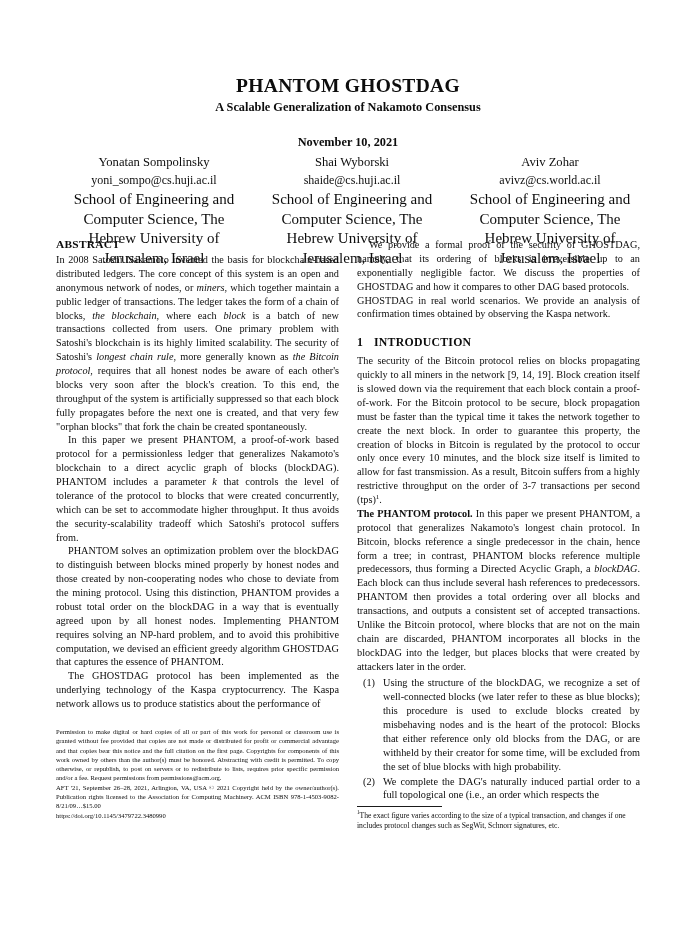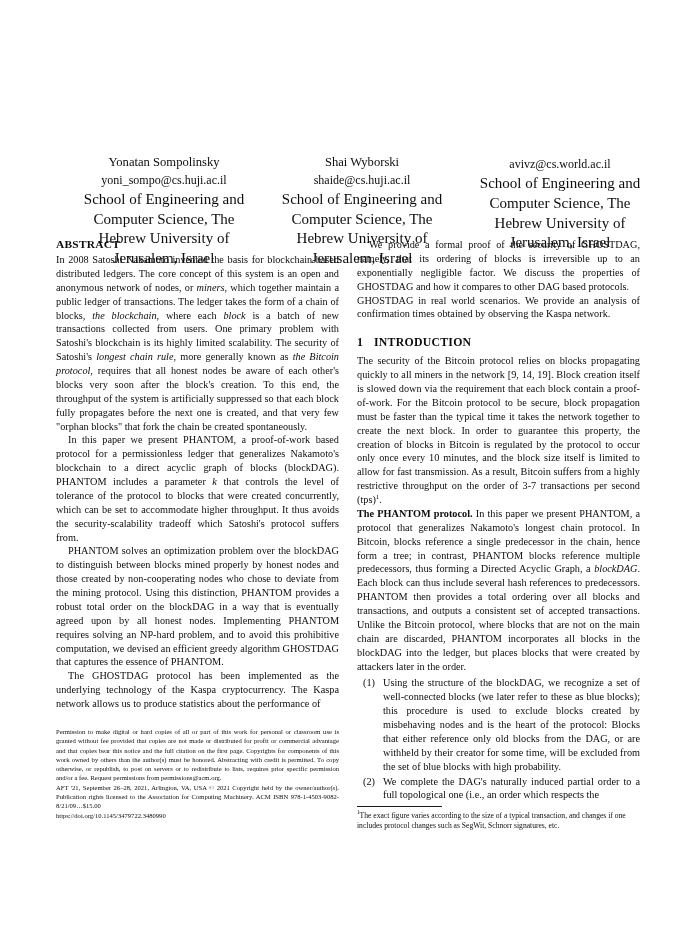--- a/index.html
+++ b/index.html
@@ -44,21 +44,21 @@
     line-height: 1.2;
   }
   .paper-date {
     font-size: 12.3px;
     font-weight: bold;
     margin: 20px 0 0 0;
   }
   
   .authors {
     position: absolute;
-    left: 70px;
+    left: 60px;
     top: 155px;
     width: 584px;
     display: flex;
     flex-direction: row;
     justify-content: space-between;
   }
   .author {
     width: 188px;
     text-align: center;
   }
@@ -171,33 +171,39 @@
     line-height: 1.38;
     margin: 0;
     text-align: left;
   }
 </style>
 </head>
 <body>
 
 <div class="page">
 
+  <div class="title-block">
+    <div class="paper-title">PHANTOM GHOSTDAG</div>
+    <div class="paper-subtitle">A Scalable Generalization of Nakamoto Consensus</div>
+    <div class="paper-date">November 10, 2021</div>
+  </div>
 
   <div class="authors">
     <div class="author">
       <div class="author-name">Yonatan Sompolinsky</div>
       <div class="author-email">yoni_sompo@cs.huji.ac.il</div>
       <div class="author-affil">School of Engineering and Computer Science, The Hebrew University of Jerusalem, Israel</div>
     </div>
     <div class="author">
       <div class="author-name">Shai Wyborski</div>
       <div class="author-email">shaide@cs.huji.ac.il</div>
       <div class="author-affil">School of Engineering and Computer Science, The Hebrew University of Jerusalem, Israel</div>
     </div>
     <div class="author">
+      <div class="author-name">Aviv Zohar</div>
       <div class="author-email">avivz@cs.world.ac.il</div>
       <div class="author-affil">School of Engineering and Computer Science, The Hebrew University of Jerusalem, Israel</div>
     </div>
   </div>
 
   <div class="columns">
 
     <div class="col col-left">
       <h2 class="sec-head">ABSTRACT</h2>
 

